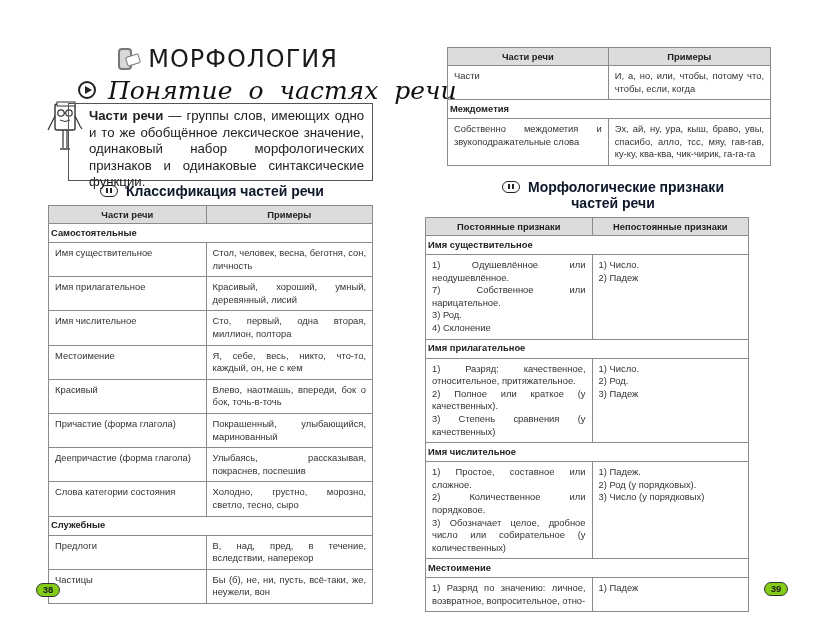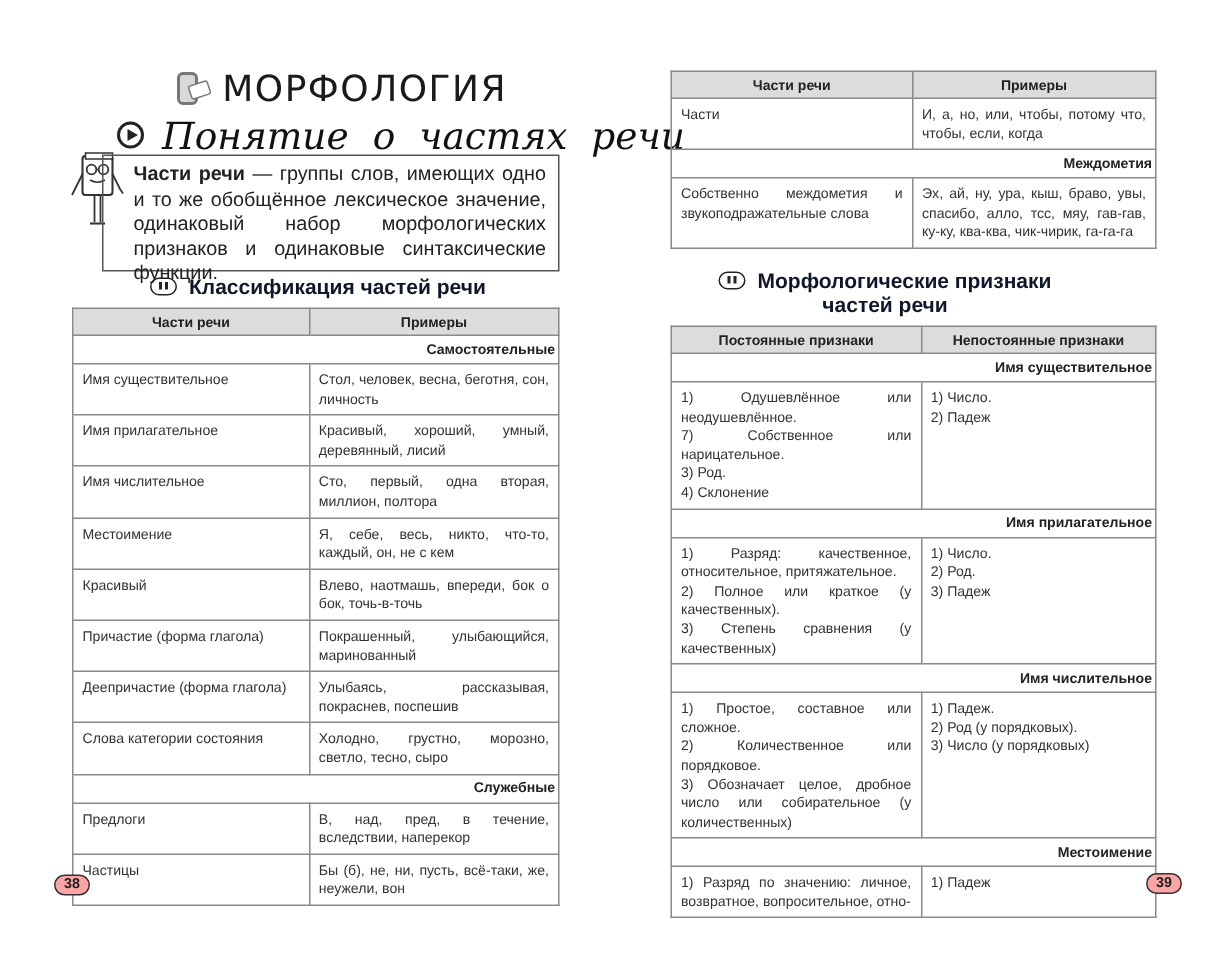--- a/index.html
+++ b/index.html
@@ -62,29 +62,29 @@
 
   
   table { border-collapse: collapse; position: absolute; font-size: 9.4px; color: #333; }
   td, th { border: 1px solid #8a8a8a; vertical-align: top; text-align: left; }
   th {
     background: #dcdcdc; font-weight: bold; text-align: center; color: #222;
     height: 18px; vertical-align: middle; font-size: 9.4px;
   }
   td { padding: 4px 6px; line-height: 12.6px; }
   td.group {
-    text-align: right; font-weight: bold; color: #222; height: 19px; vertical-align: middle; padding: 2px;
+    text-align: left; font-weight: bold; color: #222; height: 19px; vertical-align: middle; padding: 2px;
   }
   td.ex { text-align: justify; }
   .line { display: block; }
 
   
   .page-num {
     width: 24px; height: 14px; border: 1.5px solid #333; border-radius: 8px;
-    font-size: 9.5px; font-weight: bold; text-align: center; line-height: 11px; background: #fca5a5;
+    font-size: 9.5px; font-weight: bold; text-align: center; line-height: 11px; background: #84cc16;
   }
   .vline { position: absolute; background: #777; }
 </style>
 </head>
 <body>
 
 <div class="abs chapter-title">
   <span class="chapter-icon"></span>
   <span class="chapter-text">МОРФОЛОГИЯ</span>
 </div>
@@ -196,29 +196,29 @@
   <tr>
         <td colspan="2" class="group">Междометия</td>
       </tr>
   <tr style="height:42px">
         <td class="ex">Собственно междометия и звукоподражательные слова</td>
         <td class="ex">Эх, ай, ну, ура, кыш, браво, увы, спасибо, алло, тсс, мяу, гав-гав, ку-ку, ква-ква, чик-чирик, га-га-га</td>
       </tr>
 </tbody>
   </table>
 
-<div class="abs sub-title" style="left:475px; top:179px; flex-direction:column; gap:0; align-items:center; width:230px;">
+<div class="abs sub-title" style="left:498px; top:179px; flex-direction:column; gap:0; align-items:center; width:230px;">
   <div style="display:flex; align-items:center; gap:8px;">
     <span class="pause-icon"></span>
     <span>Морфологические признаки</span>
   </div>
   <span>частей речи</span>
 </div>
 
-<table style="left:447px; top:217px; width:324px;">
+<table style="left:425px; top:217px; width:324px;">
   <colgroup>
       <col style="width:167px">
       <col style="width:157px">
     </colgroup>
   <tbody>
       <tr>
     <th>Постоянные признаки</th>
     <th>Непостоянные признаки</th>
   </tr>
 

